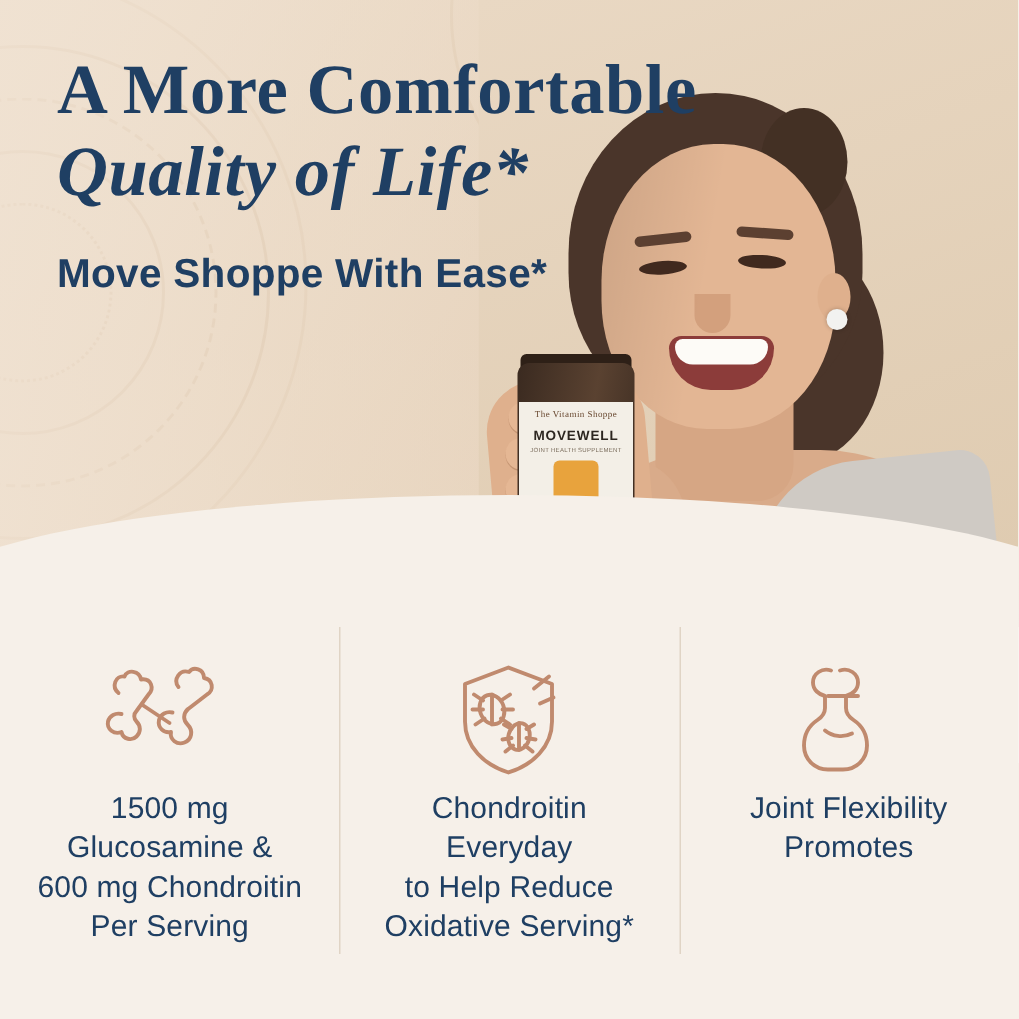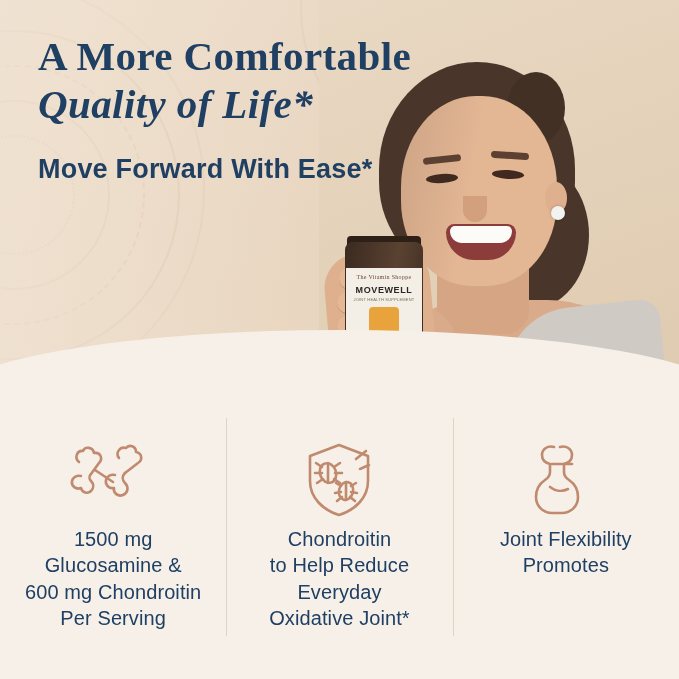--- a/index.html
+++ b/index.html
@@ -51,21 +51,21 @@
   .headline {
     position: absolute;
     left: 38px; top: 34px;
     width: 520px;
     z-index: 6;
   }
   .h-line1, .h-line2 {
     font-family: "Liberation Serif", serif;
     color: #1f3f63;
     font-weight: 700;
-    font-size: 41px;
+    font-size: 47px;
     line-height: 1.12;
     letter-spacing: 0.4px;
   }
   .h-line2 { margin-top: 2px; font-style: italic; }
   .subhead {
     margin-top: 26px;
     font-family: "Liberation Sans", sans-serif;
     color: #1f3f63;
     font-weight: 700;
     font-size: 27px;
@@ -393,21 +393,21 @@
       <div class="finger f1"></div>
       <div class="finger f2"></div>
       <div class="finger f3"></div>
       <div class="finger f4"></div>
       <div class="thumb"></div>
     </div>
 
     <div class="headline">
       <div class="h-line1">A More Comfortable</div>
       <div class="h-line2">Quality of Life*</div>
-      <div class="subhead">Move Forward With Ease*</div>
+      <div class="subhead">Move Shoppe With Ease*</div>
     </div>
   </div>
 
   <div class="curve"></div>
 
   <div class="features">
 
     <div class="feature">
       <div class="icon-wrap">
         <svg width="92" height="80" viewBox="0 0 92 80" fill="none" stroke="#c08a6e" stroke-width="2.6" stroke-linejoin="round" stroke-linecap="round">
@@ -431,23 +431,23 @@
           <path d="M43 6 14 17v25c0 17 13 29 29 34 16-5 29-17 29-34V17L43 6z"></path>
           <ellipse cx="32" cy="34" rx="8" ry="10" transform="rotate(-20 32 34)"></ellipse>
           <path d="M32 24v20M26 28l-6-4M26 34l-7 0M27 40l-6 4M38 28l6-4M39 34l7 0M38 40l6 4"></path>
           <ellipse cx="50" cy="52" rx="7" ry="9" transform="rotate(15 50 52)"></ellipse>
           <path d="M50 43v18M45 47l-5-3M45 53l-6 1M46 58l-5 4M55 47l5-3M55 53l6 1M54 58l5 4"></path>
           <path d="M60 20 70 12M64 30l9-4"></path>
         </svg>
       </div>
       <div class="feat-text">
         <div>Chondroitin</div>
+        <div>Everyday</div>
         <div>to Help Reduce</div>
-        <div>Everyday</div>
-        <div>Oxidative Joint*</div>
+        <div>Oxidative Serving*</div>
       </div>
     </div>
 
     <div class="feature">
       <div class="icon-wrap">
         <svg width="72" height="82" viewBox="0 0 72 82" fill="none" stroke="#c08a6e" stroke-width="2.6" stroke-linejoin="round" stroke-linecap="round">
           <path d="M24 8c-6-2-12 2-12 8 0 5 4 8 8 9v8c0 4-2 6-5 8-6 4-9 10-9 17 0 9 7 16 16 16h10c9 0 16-7 16-16 0-7-3-13-9-17-3-2-5-4-5-8v-8c4-1 8-4 8-9 0-6-6-10-12-8"></path>
           <path d="M22 25h20"></path>
           <path d="M20 48c5 4 12 5 18 2"></path>
         </svg>

